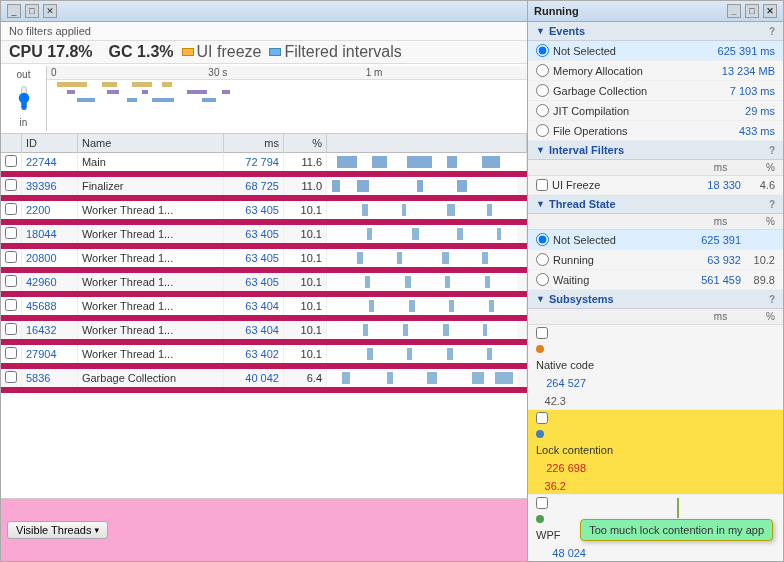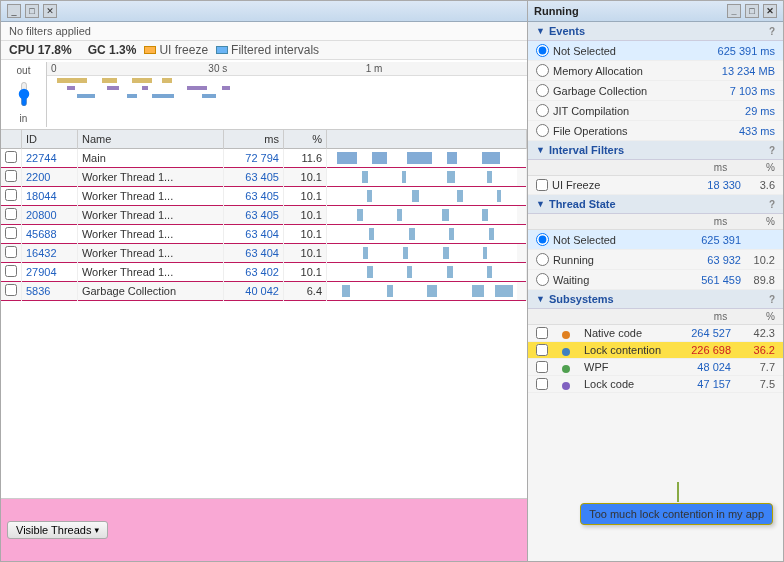--- a/index.html
+++ b/index.html
@@ -56,21 +56,21 @@
       background: #fafafa;
     }
 
     .cpu-bar {
       display: flex;
       align-items: center;
       padding: 2px 8px;
       border-bottom: 1px solid #ddd;
       background: #f8f8f8;
       gap: 8px;
-      font-size: 12px;
+      font-size: 16px;
     }
     .cpu-label { color: #333; font-weight: bold; }
     .gc-label { color: #333; font-weight: bold; }
     .ui-freeze-indicator {
       display: flex; align-items: center; gap: 3px; color: #555;
     }
     .ui-freeze-box { width: 12px; height: 8px; background: #ffb347; border: 1px solid #c80; }
     .filtered-box { width: 12px; height: 8px; background: #6ab4f5; border: 1px solid #48a; }
 
     .timeline-area {
@@ -131,21 +131,21 @@
     thead th {
       padding: 3px 4px;
       text-align: left;
       font-weight: normal;
       color: #333;
       border-right: 1px solid #ccc;
       font-size: 11px;
     }
     thead th.right { text-align: right; }
     tbody tr {
-      border-bottom: 1px solid #be185d;
+      border-bottom: 6px solid #be185d;
       padding-left: 10px;
     }
     tbody tr:nth-child(even) { background: #f7f7f7; }
     tbody td {
       padding: 2px 4px;
       font-size: 11px;
       color: #333;
       border-right: 1px solid #eee;
     }
     td.right { text-align: right; }
@@ -252,41 +252,42 @@
       color: #666;
       padding: 2px 8px;
       border-bottom: 1px solid #ddd;
       background: #f0f0f0;
     }
     .subsection-header span { flex: 1; text-align: right; }
     .subsection-header span:first-child { flex: 3; text-align: left; }
 
     .filter-row-checkbox {
       display: flex;
-      align-items: flex-end;
+      align-items: flex-start;
       padding: 2px 8px;
       border-bottom: 1px solid #eee;
       font-size: 11px;
-      gap: 14px;
+      gap: 6px;
+      flex-direction: column;
     }
     .filter-row-checkbox.highlighted {
       background: #fde047;
     }
     .dot { width: 8px; height: 8px; border-radius: 50%; display: inline-block; }
     .dot-orange { background: #e08020; }
     .dot-blue { background: #4080c0; }
     .dot-green { background: #50a050; }
     .dot-purple { background: #8060c0; }
 
     
     .tooltip-box {
       position: absolute;
-      bottom: 36px;
+      bottom: 20px;
       right: 10px;
-      background: #3b82f6;
+      background: #86efac;
       border: 1px solid #b0a000;
       border-radius: 4px;
       padding: 4px 8px;
       font-size: 11px;
       color: #333;
       box-shadow: 2px 2px 4px rgba(0,0,0,0.2);
       white-space: nowrap;
       z-index: 100;
     }
     .tooltip-box .tooltip-line {
@@ -405,20 +406,35 @@
                     <div style="position: absolute; left: 10px; width: 20px; top: 3px; height: 12px; background: rgb(64, 128, 192); opacity: 0.65;"></div>
                     <div style="position: absolute; left: 45px; width: 15px; top: 3px; height: 12px; background: rgb(64, 128, 192); opacity: 0.65;"></div>
                     <div style="position: absolute; left: 80px; width: 25px; top: 3px; height: 12px; background: rgb(64, 128, 192); opacity: 0.65;"></div>
                     <div style="position: absolute; left: 120px; width: 10px; top: 3px; height: 12px; background: rgb(64, 128, 192); opacity: 0.65;"></div>
                     <div style="position: absolute; left: 155px; width: 18px; top: 3px; height: 12px; background: rgb(64, 128, 192); opacity: 0.65;"></div>
                   </div>
                 </td>
               </tr>
               <tr>
                 <td class="check"><input type="checkbox" style=""></td>
+                <td class="blue">39396</td>
+                <td>Finalizer</td>
+                <td class="right blue">68 725</td>
+                <td class="right">11.0</td>
+                <td class="spark">
+                  <div class="spark-container">
+                    <div style="position: absolute; left: 5px; width: 8px; top: 3px; height: 12px; background: rgb(64, 128, 192); opacity: 0.65;"></div>
+                    <div style="position: absolute; left: 30px; width: 12px; top: 3px; height: 12px; background: rgb(64, 128, 192); opacity: 0.65;"></div>
+                    <div style="position: absolute; left: 90px; width: 6px; top: 3px; height: 12px; background: rgb(64, 128, 192); opacity: 0.65;"></div>
+                    <div style="position: absolute; left: 130px; width: 10px; top: 3px; height: 12px; background: rgb(64, 128, 192); opacity: 0.65;"></div>
+                  </div>
+                </td>
+              </tr>
+              <tr>
+                <td class="check"><input type="checkbox" style=""></td>
                 <td class="blue">2200</td>
                 <td>Worker Thread 1...</td>
                 <td class="right blue">63 405</td>
                 <td class="right">10.1</td>
                 <td class="spark">
                   <div class="spark-container">
                     <div style="position: absolute; left: 35px; width: 6px; top: 3px; height: 12px; background: rgb(80, 144, 192); opacity: 0.65;"></div>
                     <div style="position: absolute; left: 75px; width: 4px; top: 3px; height: 12px; background: rgb(80, 144, 192); opacity: 0.65;"></div>
                     <div style="position: absolute; left: 120px; width: 8px; top: 3px; height: 12px; background: rgb(80, 144, 192); opacity: 0.65;"></div>
                     <div style="position: absolute; left: 160px; width: 5px; top: 3px; height: 12px; background: rgb(80, 144, 192); opacity: 0.65;"></div>
@@ -445,20 +461,35 @@
                 <td class="blue">20800</td>
                 <td>Worker Thread 1...</td>
                 <td class="right blue">63 405</td>
                 <td class="right">10.1</td>
                 <td class="spark">
                   <div class="spark-container">
                     <div style="position: absolute; left: 30px; width: 6px; top: 3px; height: 12px; background: rgb(80, 144, 192); opacity: 0.65;"></div>
                     <div style="position: absolute; left: 70px; width: 5px; top: 3px; height: 12px; background: rgb(80, 144, 192); opacity: 0.65;"></div>
                     <div style="position: absolute; left: 115px; width: 7px; top: 3px; height: 12px; background: rgb(80, 144, 192); opacity: 0.65;"></div>
                     <div style="position: absolute; left: 155px; width: 6px; top: 3px; height: 12px; background: rgb(80, 144, 192); opacity: 0.65;"></div>
+                  </div>
+                </td>
+              </tr>
+              <tr>
+                <td class="check"><input type="checkbox" style=""></td>
+                <td class="blue">42960</td>
+                <td>Worker Thread 1...</td>
+                <td class="right blue">63 405</td>
+                <td class="right">10.1</td>
+                <td class="spark">
+                  <div class="spark-container">
+                    <div style="position: absolute; left: 38px; width: 5px; top: 3px; height: 12px; background: rgb(80, 144, 192); opacity: 0.65;"></div>
+                    <div style="position: absolute; left: 78px; width: 6px; top: 3px; height: 12px; background: rgb(80, 144, 192); opacity: 0.65;"></div>
+                    <div style="position: absolute; left: 118px; width: 5px; top: 3px; height: 12px; background: rgb(80, 144, 192); opacity: 0.65;"></div>
+                    <div style="position: absolute; left: 158px; width: 5px; top: 3px; height: 12px; background: rgb(80, 144, 192); opacity: 0.65;"></div>
                   </div>
                 </td>
               </tr>
               <tr>
                 <td class="check"><input type="checkbox" style=""></td>
                 <td class="blue">45688</td>
                 <td>Worker Thread 1...</td>
                 <td class="right blue">63 404</td>
                 <td class="right">10.1</td>
                 <td class="spark">
@@ -580,21 +611,21 @@
         </div>
         <div class="subsection-header">
           <span></span>
           <span>ms</span>
           <span>%</span>
         </div>
         <div class="filter-row">
           <input type="checkbox" style="">
           <span class="filter-label">UI Freeze</span>
           <span class="filter-value">18 330</span>
-          <span class="filter-pct">3.6</span>
+          <span class="filter-pct">4.6</span>
         </div>
 
         <div class="section-header">
           <span class="triangle">▼</span>
           <span>Thread State</span>
           <span class="section-help">?</span>
         </div>
         <div class="subsection-header">
           <span></span>
           <span>ms</span>

